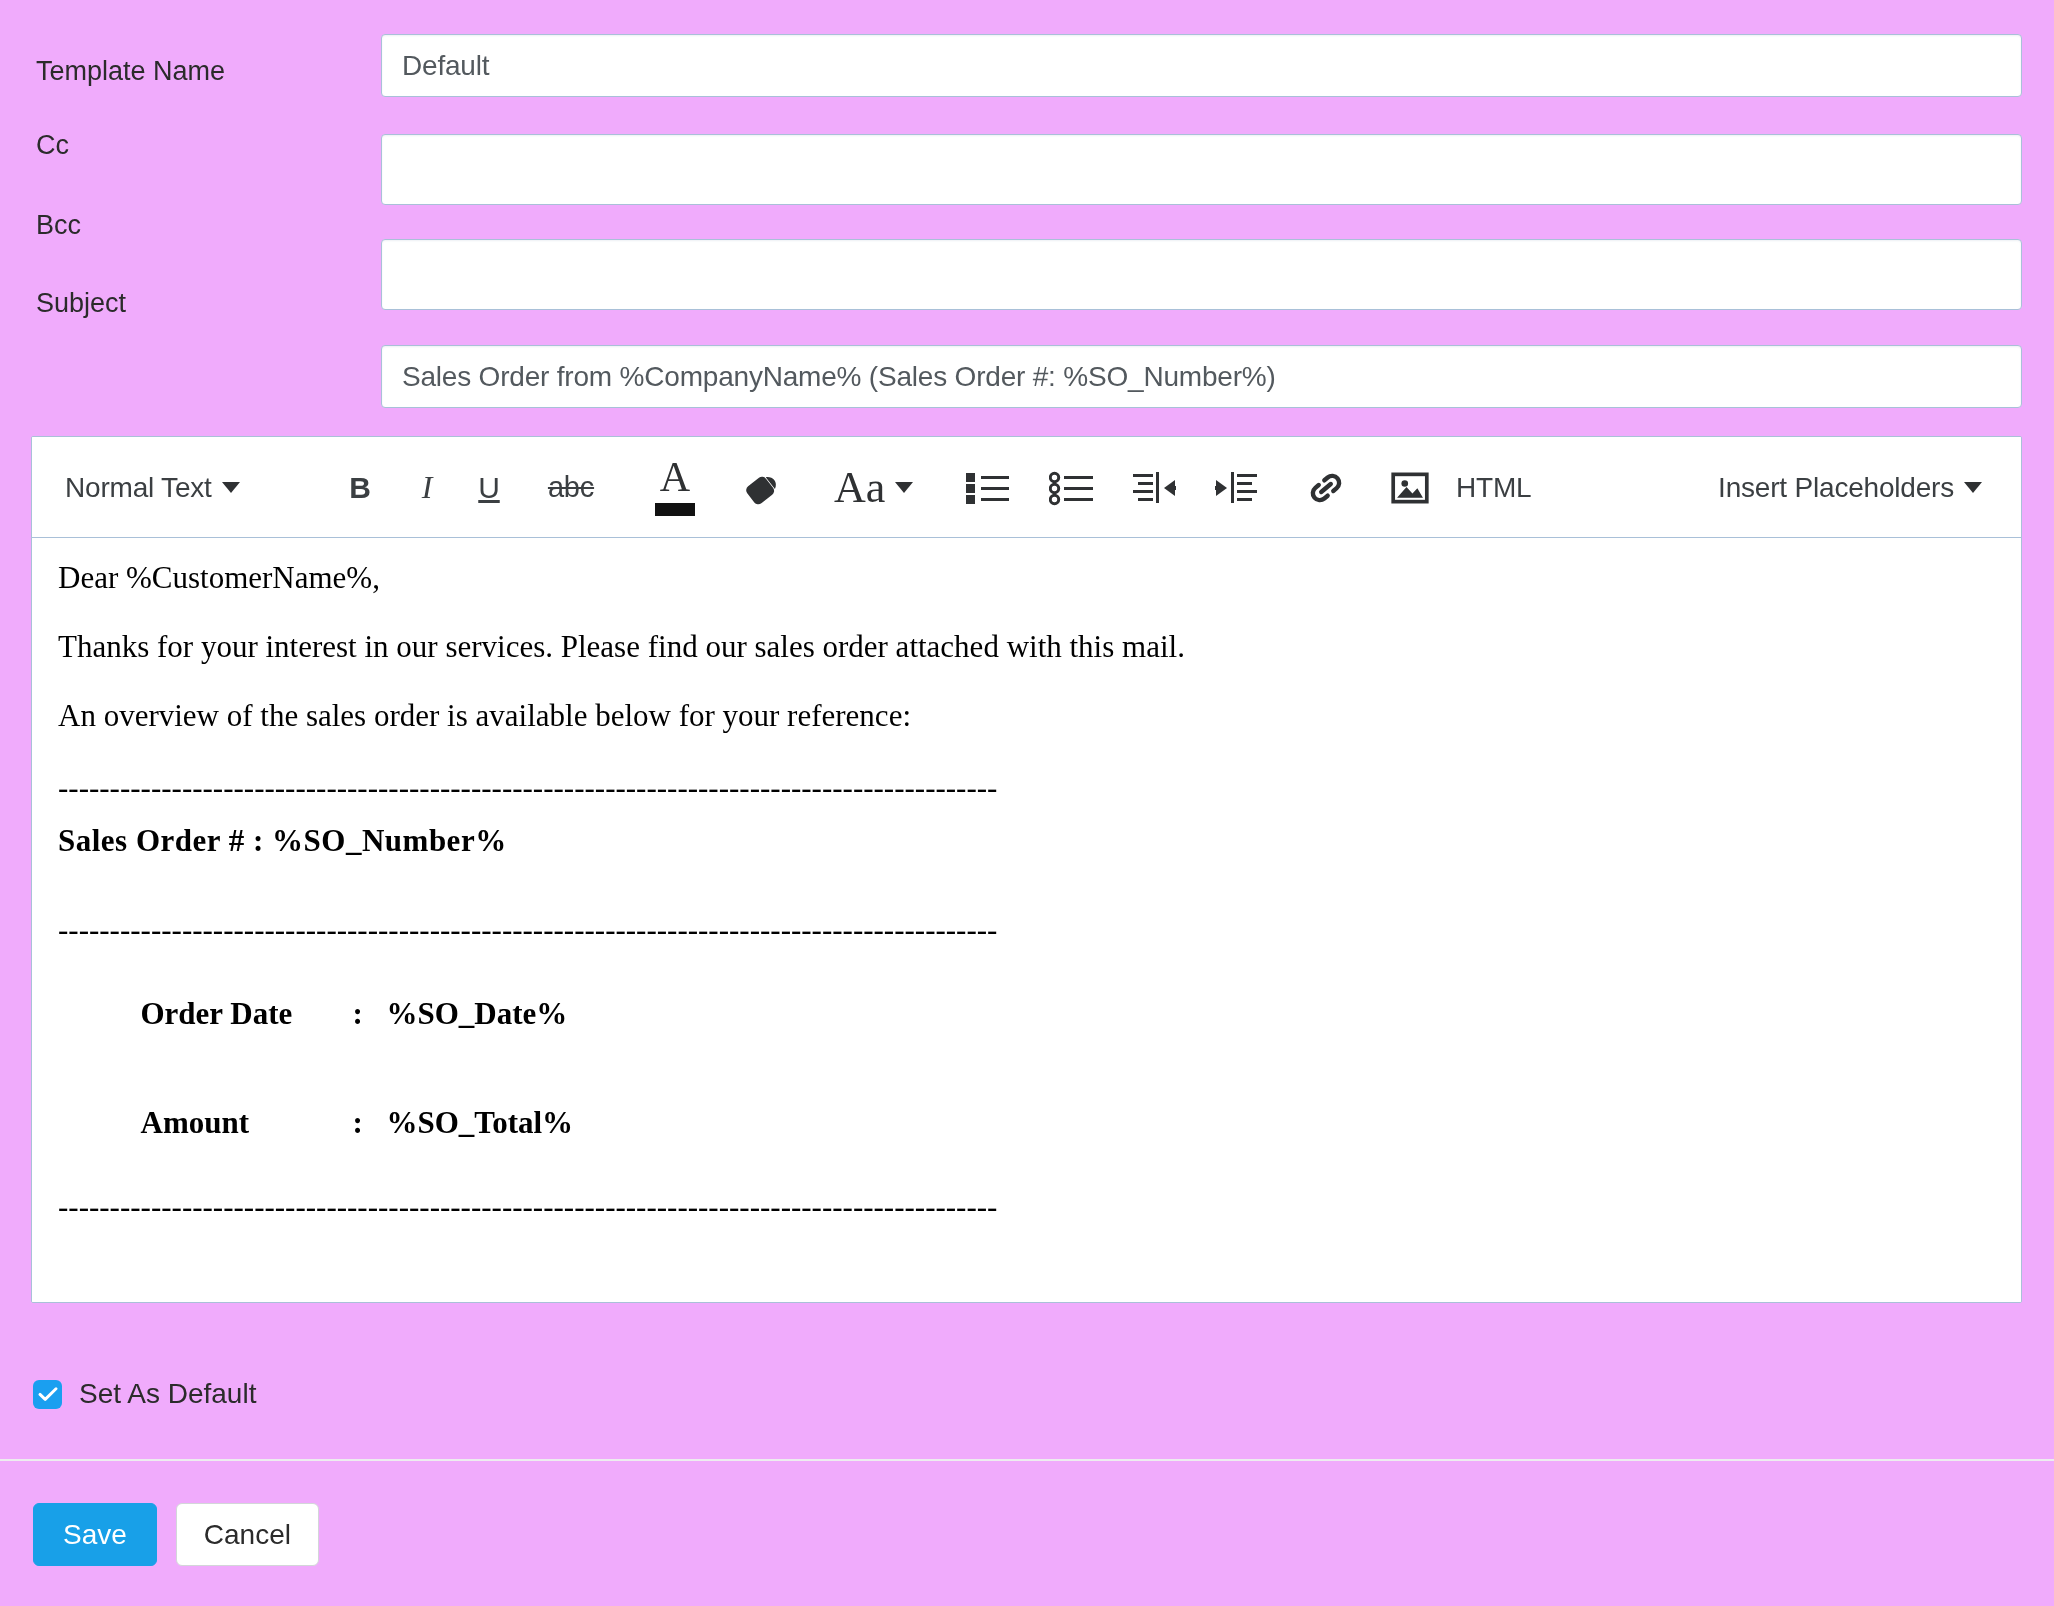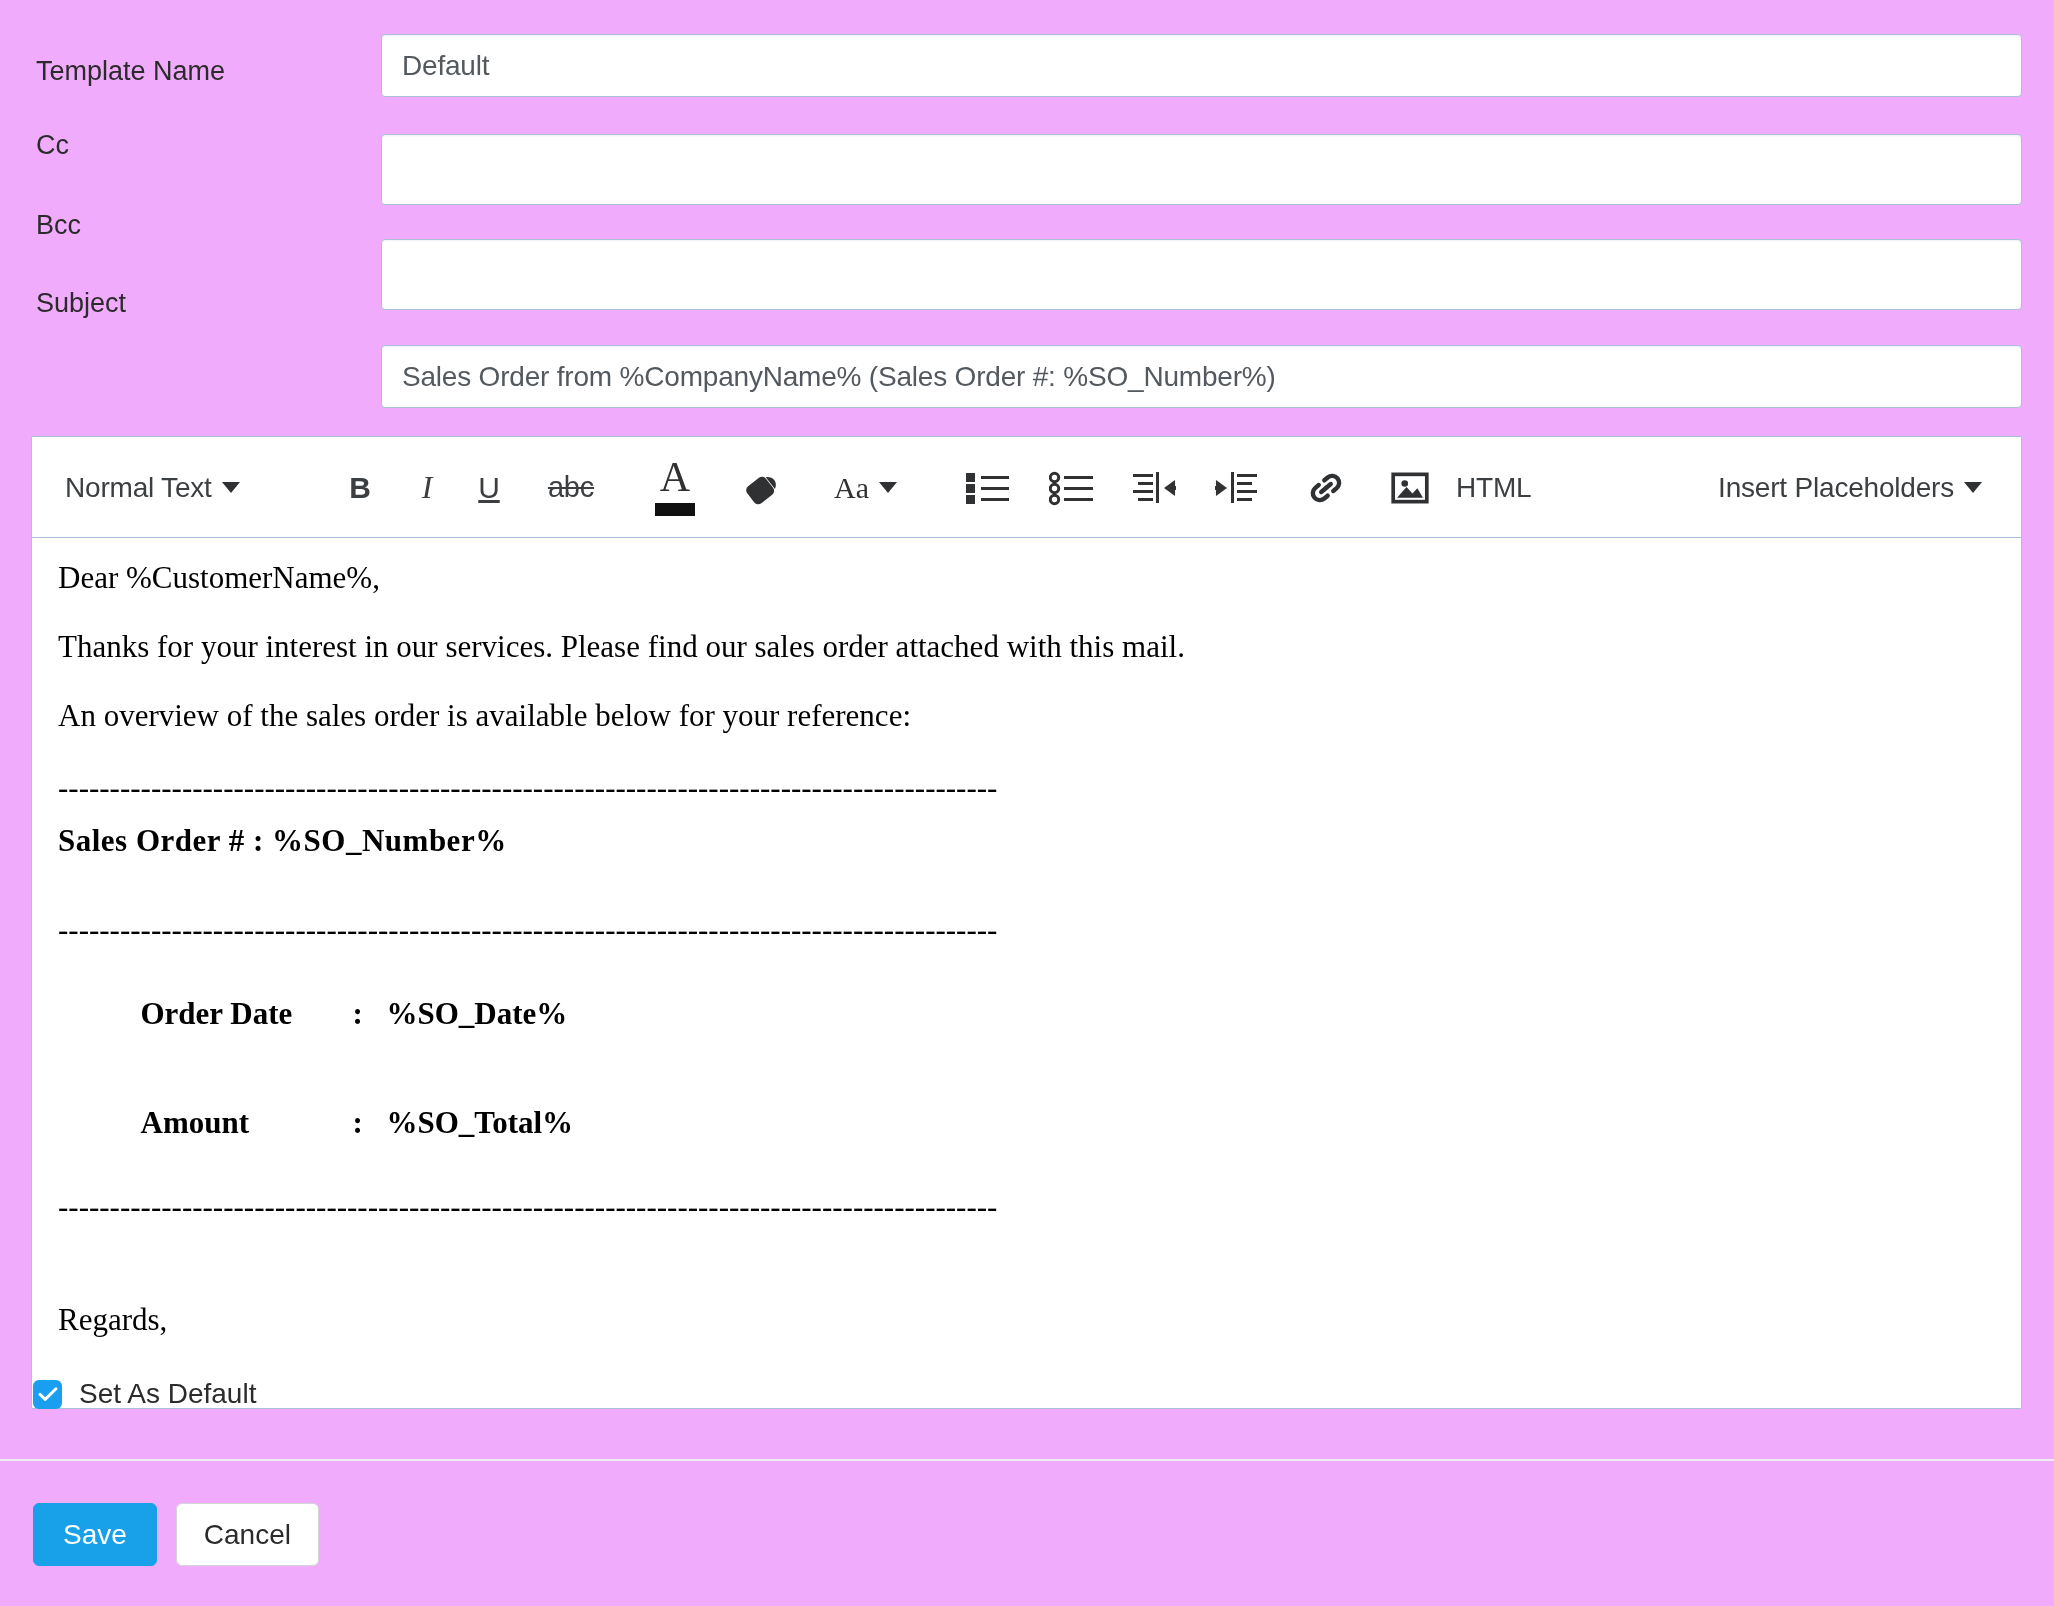--- a/index.html
+++ b/index.html
@@ -34,21 +34,21 @@
   }
   .field-text {
     position:absolute; left:20px; top:50%; transform:translateY(-50%);
     font-size:28px; color:#53595e; letter-spacing:-0.2px;
     white-space:nowrap; font-family:"Liberation Sans", sans-serif;
   }
 
   
   .editor {
     position:absolute; left:31px; top:436px;
-    width:1991px; height:973px;
+    width:1991px; height:867px;
     border:1px solid #a9c0d8;
     background:#fff;
     border-radius:2px;
     overflow:hidden;
   }
   .toolbar {
     position:relative;
     height:101px; width:100%;
     border-bottom:1px solid #a9c0d8;
     background:#fff;
@@ -200,21 +200,21 @@
       <div class="tb-item" style="left:702px; width:60px;">
         <svg width="46" height="46" viewBox="0 0 24 24">
           <g transform="rotate(-38 12 12)">
             <rect x="3.4" y="6.2" width="12.4" height="11.2" rx="2.6" fill="#2f3133"></rect>
             <path d="M16.2 8.1c1.6 0.9 2.6 2.4 2.6 3.9 0 1.6-0.9 3-2.6 3.9z" fill="#2f3133"></path>
           </g>
         </svg>
       </div>
 
       <div class="tb-item" style="left:802px;">
-        <span class="glyph-serif" style="font-size:30px;line-height:38px;color:#2f3133;">Aa</span>
+        <span class="glyph-serif" style="font-size:44px;line-height:38px;color:#2f3133;">Aa</span>
           <span class="caret"></span>
       </div>
 
       <div class="tb-item" style="left:927px; width:58px;">
         <svg width="46" height="38" viewBox="0 0 46 38">
           <rect x="1" y="4" width="9" height="9" fill="#2f3133"></rect>
           <rect x="1" y="15" width="9" height="9" fill="#2f3133"></rect>
           <rect x="1" y="26" width="9" height="9" fill="#2f3133"></rect>
           <rect x="16" y="7" width="28" height="3" fill="#2f3133"></rect>
           <rect x="16" y="18" width="28" height="3" fill="#2f3133"></rect>

